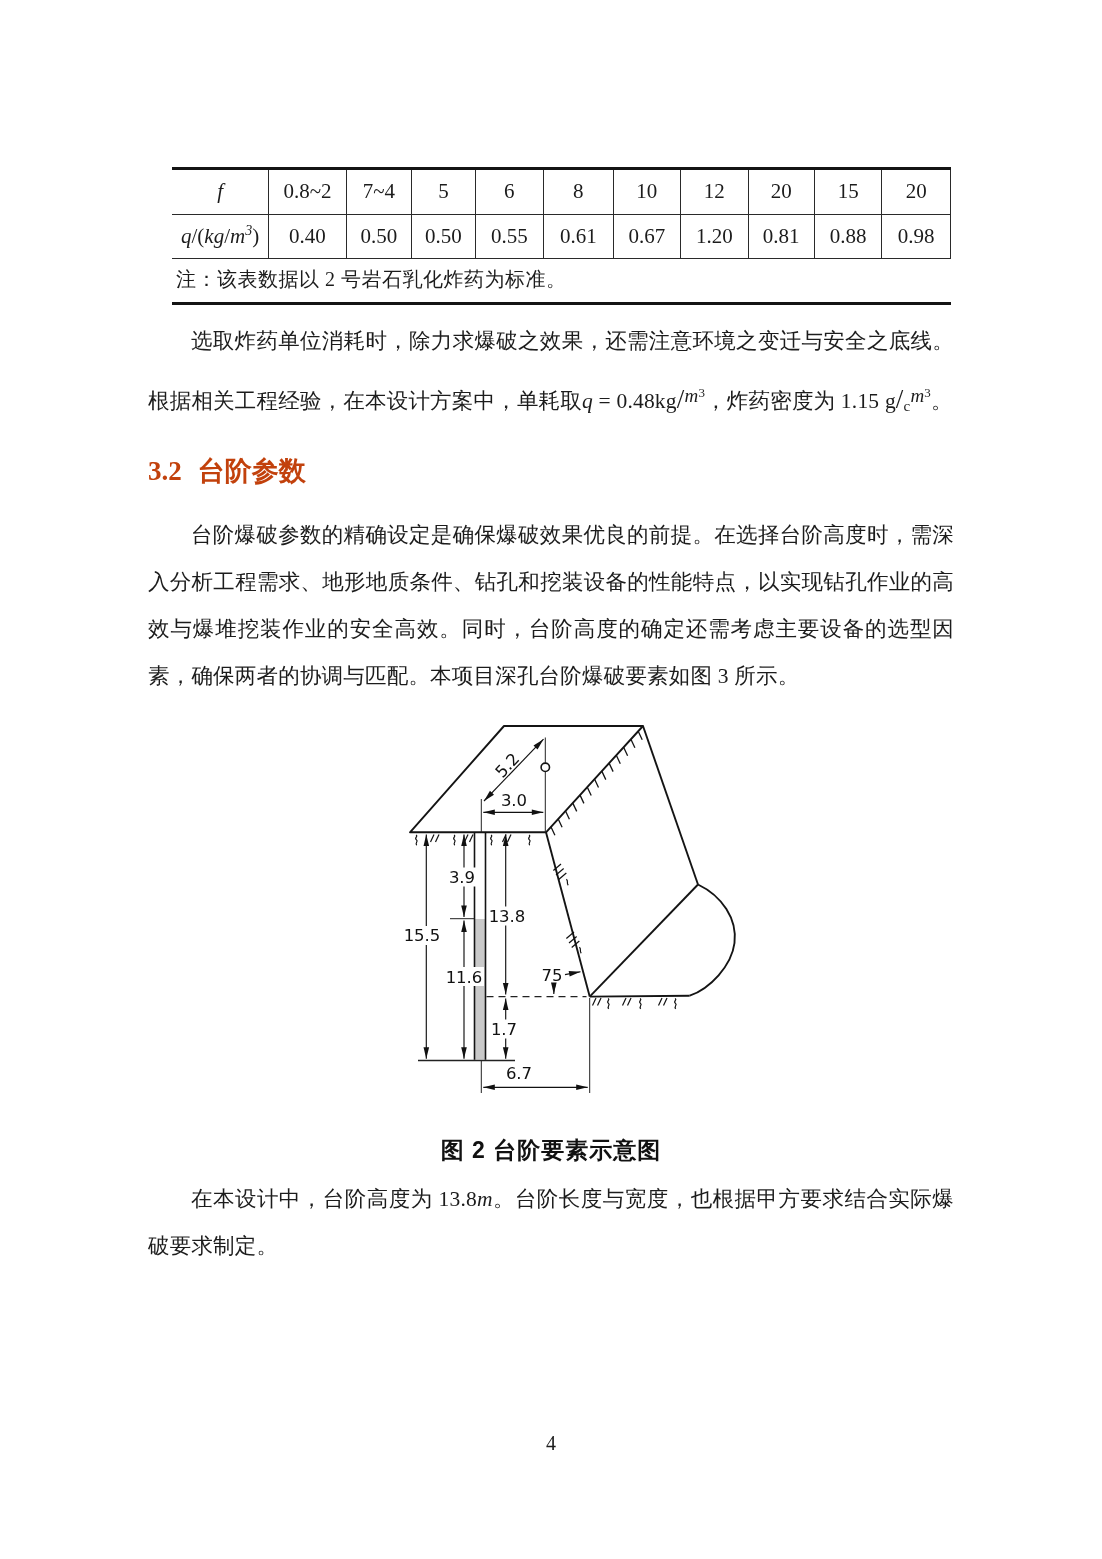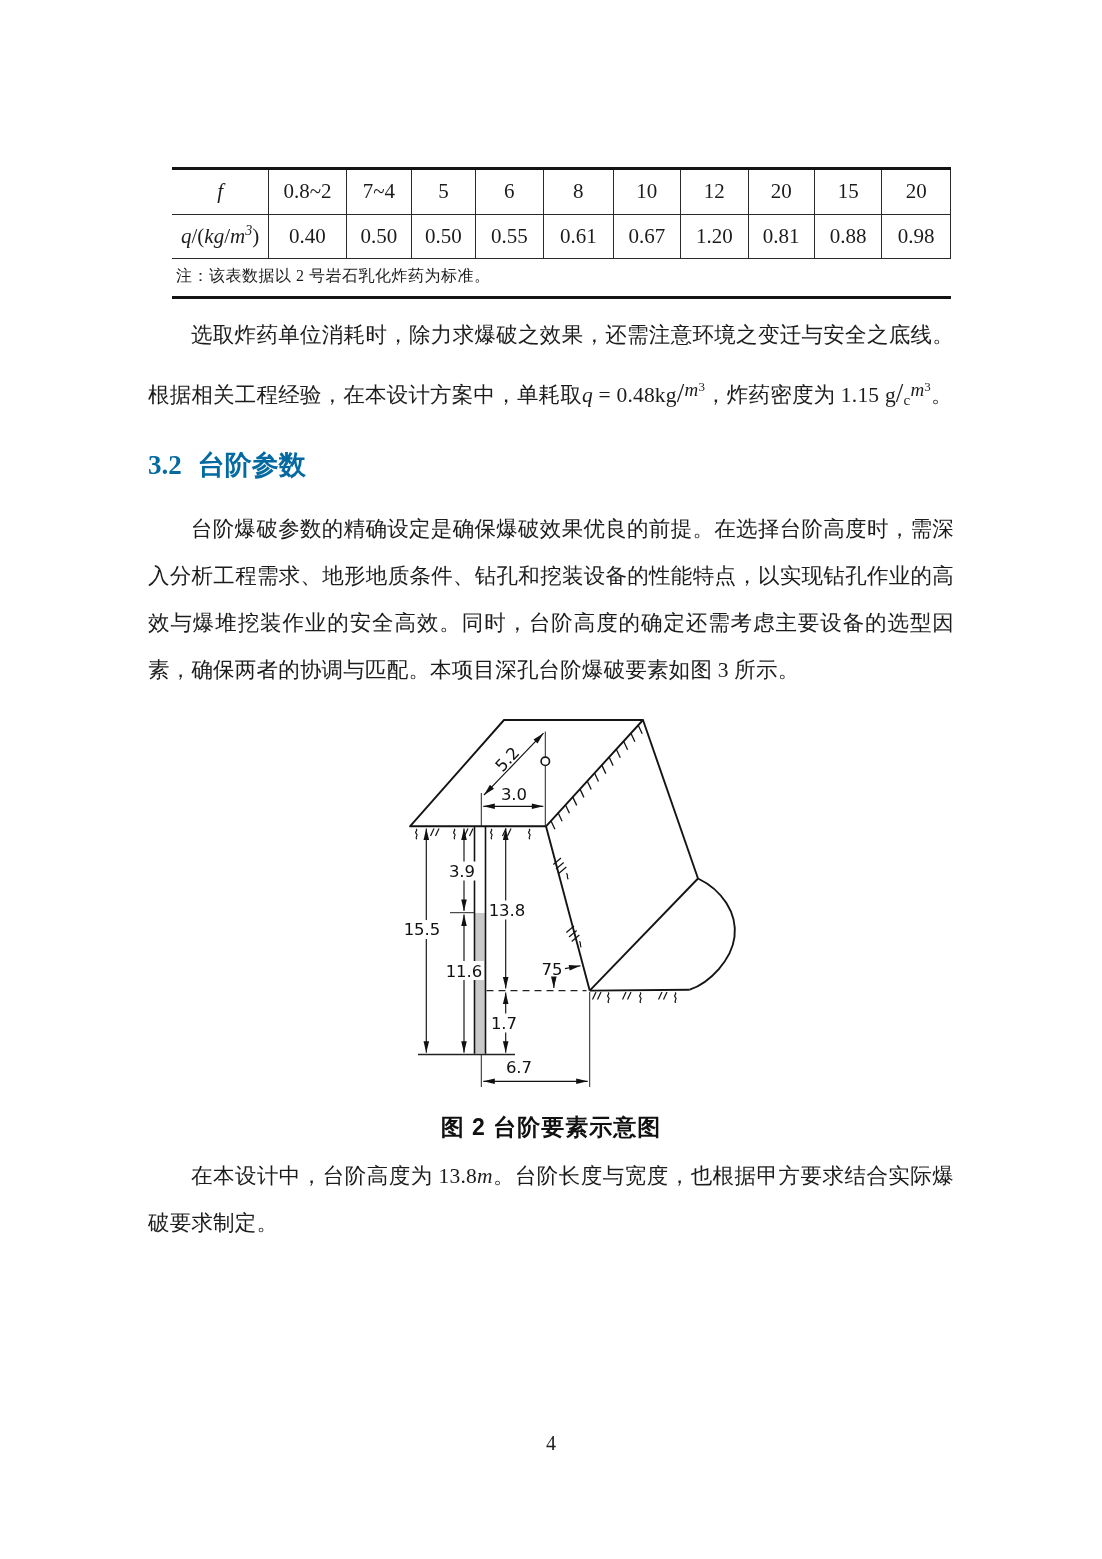--- a/index.html
+++ b/index.html
@@ -39,21 +39,21 @@
     text-align: center;
     vertical-align: middle;
     font-size: 21px;
     height: 44px;
     padding: 0 2px;
   }
   table.qtable tr:last-child td { border-bottom: 1.5px solid #2a2a2a; }
   table.qtable td.rowhead { font-style: italic; }
   table.qtable sup { font-size: 14px; }
   .tnote {
-    font-size: 16px;
+    font-size: 20px;
     padding: 7px 2px 9px 4px;
     letter-spacing: 0.5px;
   }
 
   
   .p {
     font-size: 21.5px;
     text-align: justify;
     text-justify: inter-ideograph;
     text-indent: 43px;
@@ -68,33 +68,33 @@
   .subc { font-size: 15px; vertical-align: -3px; }
   .it { font-style: italic; }
 
   h2.sect {
     margin-top: 18px;
     height: 42px;
     line-height: 42px;
     font-size: 27px;
     font-weight: 600;
     font-family: "Liberation Sans", "DejaVu Sans", sans-serif;
-    color: #0369a1;
+    color: #c2410c;
   }
   h2.sect .num {
     font-family: "Liberation Serif", "DejaVu Serif", serif;
     font-weight: 600;
     margin-right: 16px;
   }
 
   
   .figwrap { margin-top: 4px; }
   .figsvg { display: block; margin-left: 210px; }
   .fig-caption {
-    margin-top: 12px;
+    margin-top: 29px;
     text-align: center;
     font-size: 23px;
     font-weight: 700;
     font-family: "Liberation Sans", "DejaVu Sans", sans-serif;
     letter-spacing: 1px;
     color: #111;
   }
 
   .pagenum {
     position: absolute;

